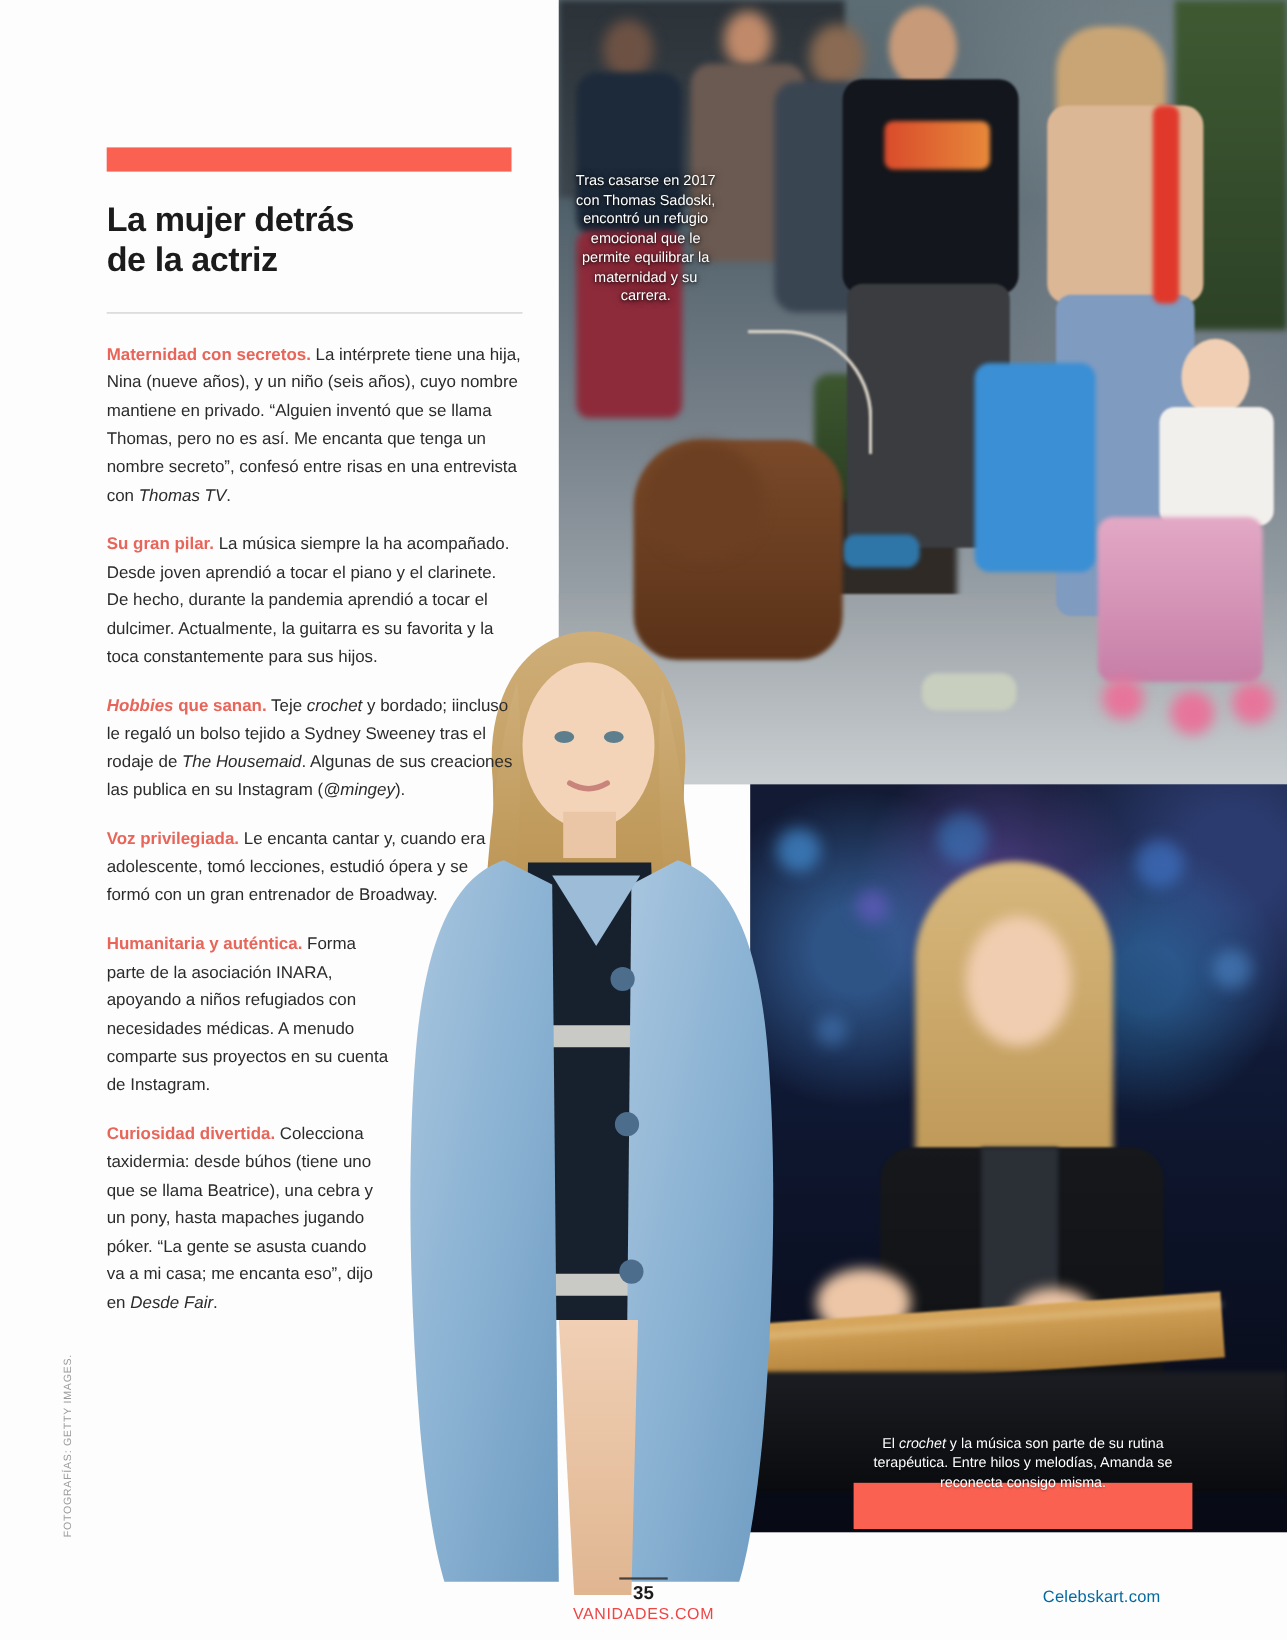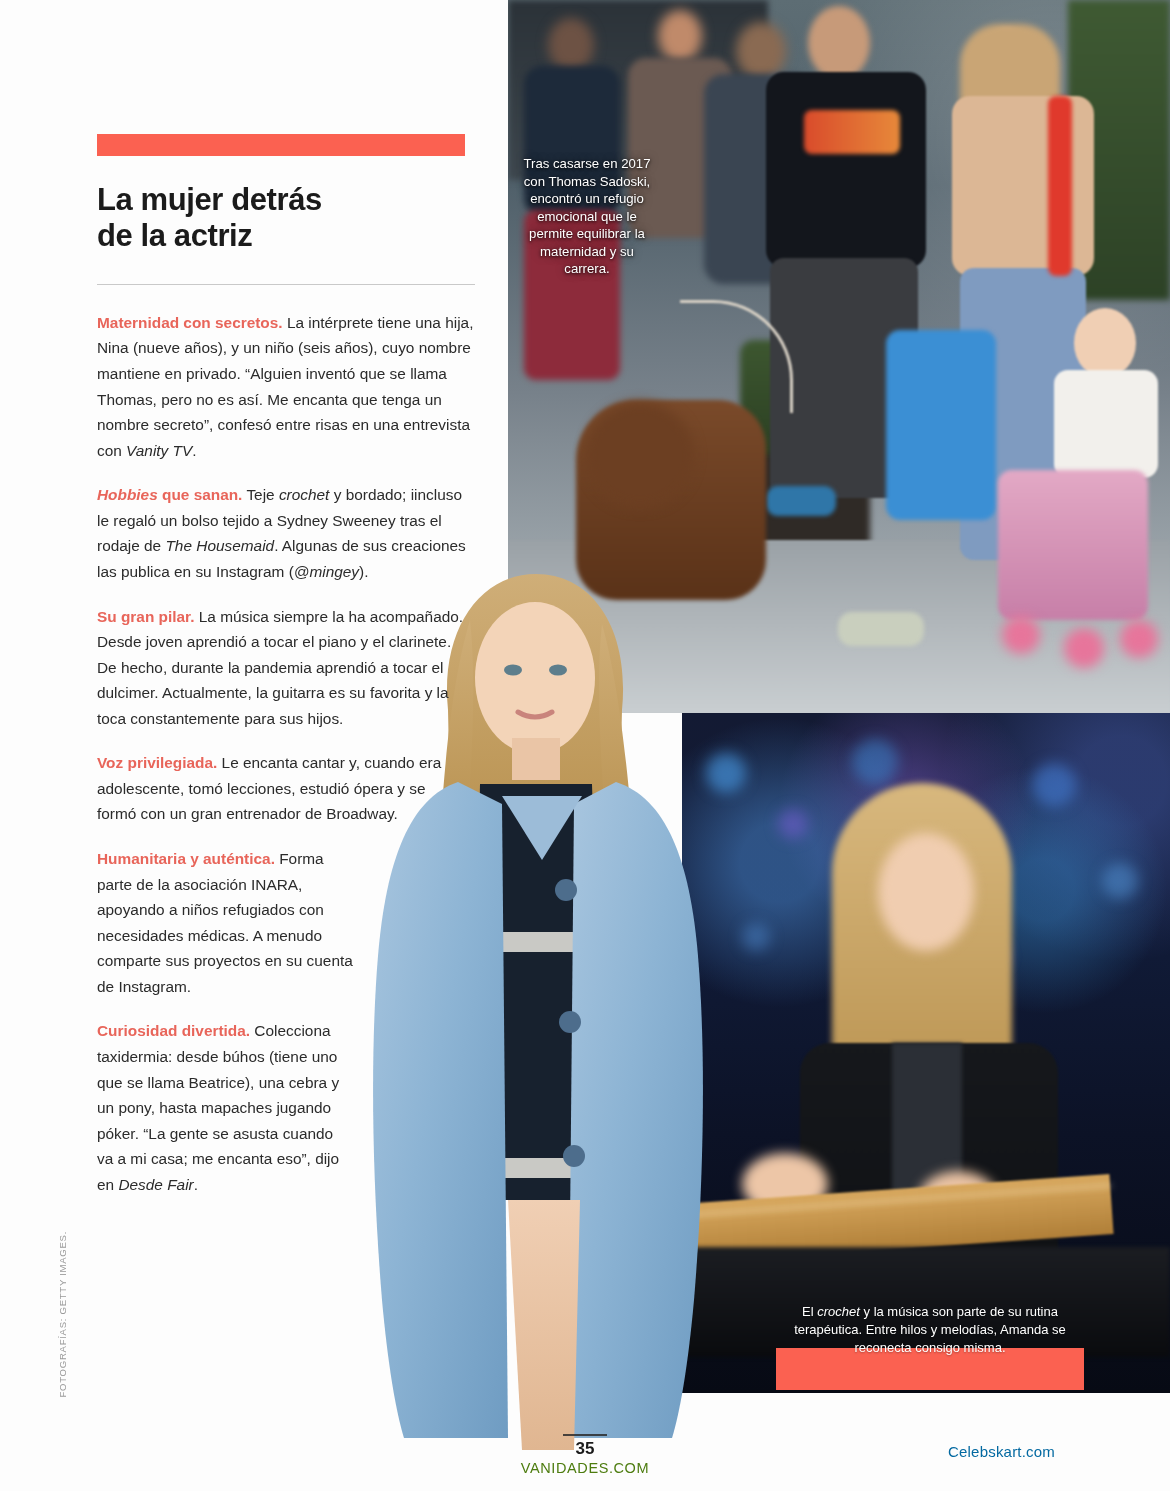--- a/index.html
+++ b/index.html
@@ -84,21 +84,21 @@
   #photo-credit{
     position:absolute;left:-33px;top:1297px;width:190px;
     transform:rotate(-90deg);transform-origin:center;
     font-size:9.6px;letter-spacing:.7px;color:#9a9a9a;white-space:nowrap;
   }
 
   
   #footer{position:absolute;left:0;top:1434px;width:1170px;text-align:center;}
   #footer-rule{width:44px;height:2px;background:#2b2b2b;margin:0 auto 4px;opacity:.85;}
   #page-number{font-size:17px;font-weight:bold;color:#1b1b1b;line-height:1.1;}
-  #footer-site{font-size:14.5px;color:#4d7c0f;letter-spacing:.6px;margin-top:1px;}
+  #footer-site{font-size:14.5px;color:#ef4444;letter-spacing:.6px;margin-top:1px;}
   #watermark{
     position:absolute;left:948px;top:1443px;
     font-size:15px;color:#0369a1;letter-spacing:.2px;
   }
 </style>
 </head>
 <body>
 
 <div class="photo" id="photo-street">
   <div class="crowd">
@@ -222,29 +222,29 @@
   <div id="accent-bar"></div>
 
   <h1 id="headline">
     <span>La mujer detrás</span><br>
     <span>de la actriz</span>
   </h1>
 
   <div id="rule"></div>
 
   <p class="para" id="p-maternidad">
-    <span class="lead">Maternidad con secretos.</span><span> La intérprete tiene una hija, Nina (nueve años), y un niño (seis años), cuyo nombre mantiene en privado. “Alguien inventó que se llama Thomas, pero no es así. Me encanta que tenga un nombre secreto”, confesó entre risas en una entrevista con </span><em>Vanity TV</em><span>.</span>
+    <span class="lead">Maternidad con secretos.</span><span> La intérprete tiene una hija, Nina (nueve años), y un niño (seis años), cuyo nombre mantiene en privado. “Alguien inventó que se llama Thomas, pero no es así. Me encanta que tenga un nombre secreto”, confesó entre risas en una entrevista con </span><em>Thomas TV</em><span>.</span>
+  </p>
+
+  <p class="para" id="p-pilar">
+    <span class="lead">Su gran pilar.</span><span> La música siempre la ha acompañado. Desde joven aprendió a tocar el piano y el clarinete. De hecho, durante la pandemia aprendió a tocar el dulcimer. Actualmente, la guitarra es su favorita y la toca constantemente para sus hijos.</span>
   </p>
 
   <p class="para" id="p-hobbies">
     <span class="lead"><em>Hobbies</em><span> que sanan.</span></span><span> Teje </span><em>crochet</em><span> y bordado; iincluso le regaló un bolso tejido a Sydney Sweeney tras el rodaje de </span><em>The Housemaid</em><span>. Algunas de sus creaciones las publica en su Instagram (</span><em>@mingey</em><span>).</span>
-  </p>
-
-  <p class="para" id="p-pilar">
-    <span class="lead">Su gran pilar.</span><span> La música siempre la ha acompañado. Desde joven aprendió a tocar el piano y el clarinete. De hecho, durante la pandemia aprendió a tocar el dulcimer. Actualmente, la guitarra es su favorita y la toca constantemente para sus hijos.</span>
   </p>
 
   <p class="para" id="p-voz">
     <span class="lead">Voz privilegiada.</span><span> Le encanta cantar y, cuando era adolescente, tomó lecciones, estudió ópera y se formó con un gran entrenador de Broadway.</span>
   </p>
 
   <p class="para" id="p-humanitaria">
     <span class="lead">Humanitaria y auténtica.</span><span> Forma parte de la asociación INARA, apoyando a niños refugiados con necesidades médicas. A menudo comparte sus proyectos en su cuenta de Instagram.</span>
   </p>
 

